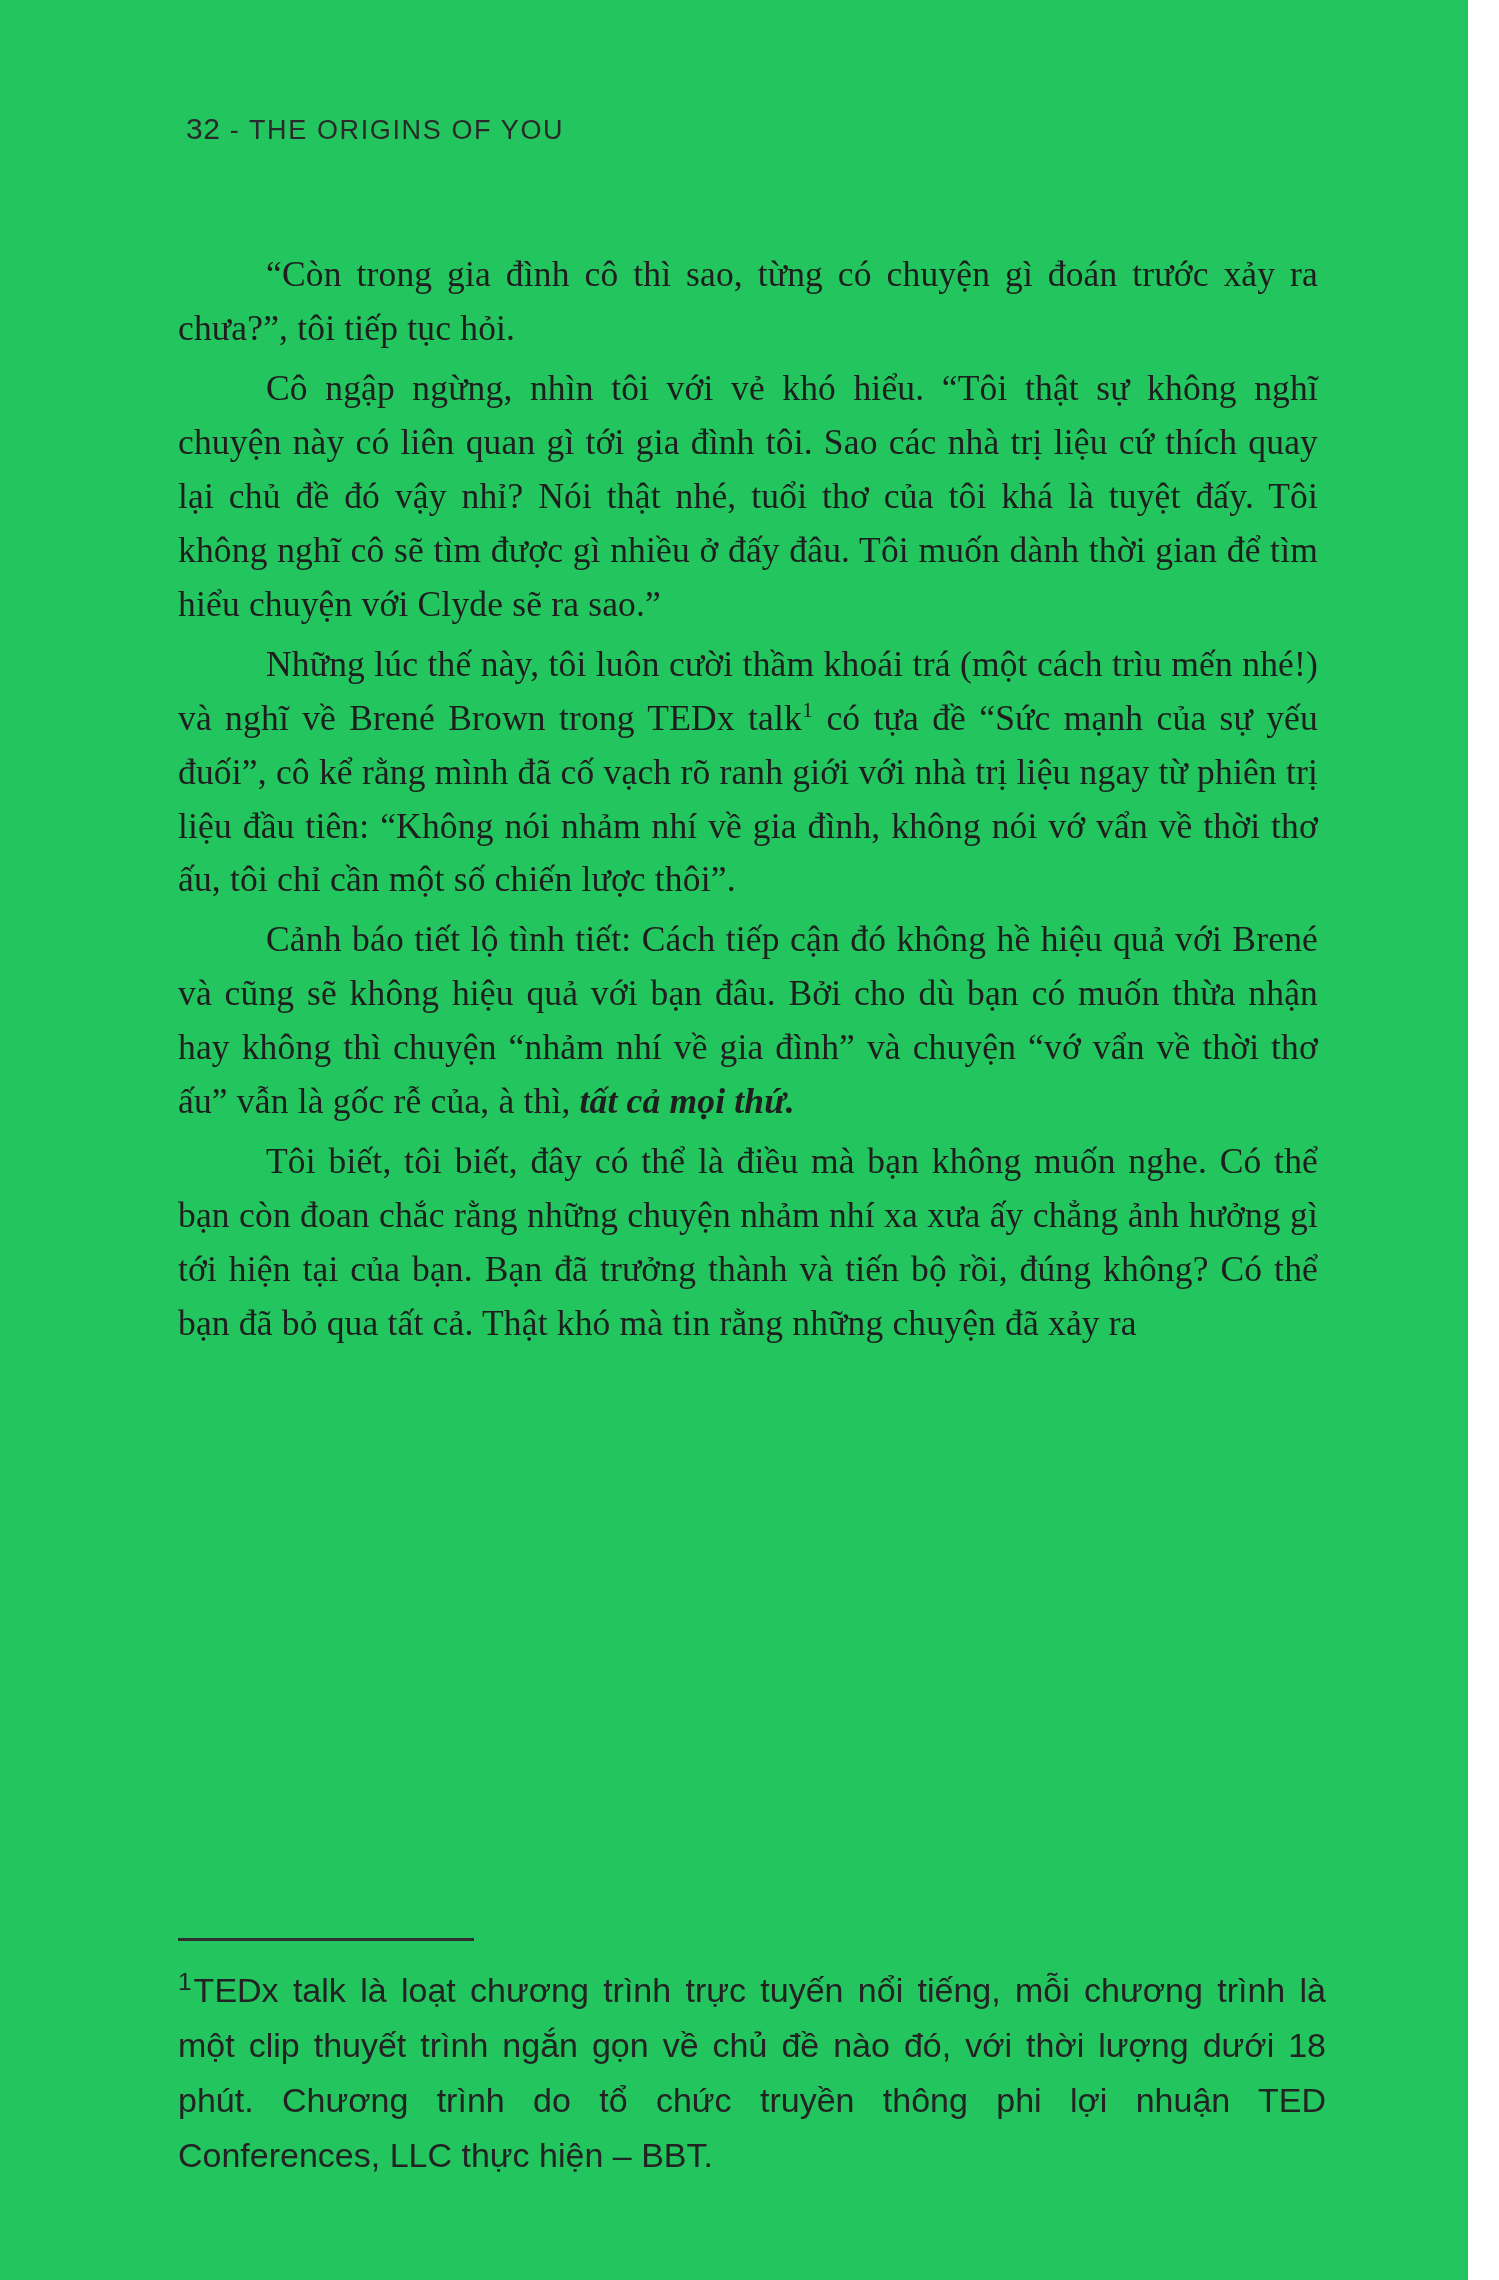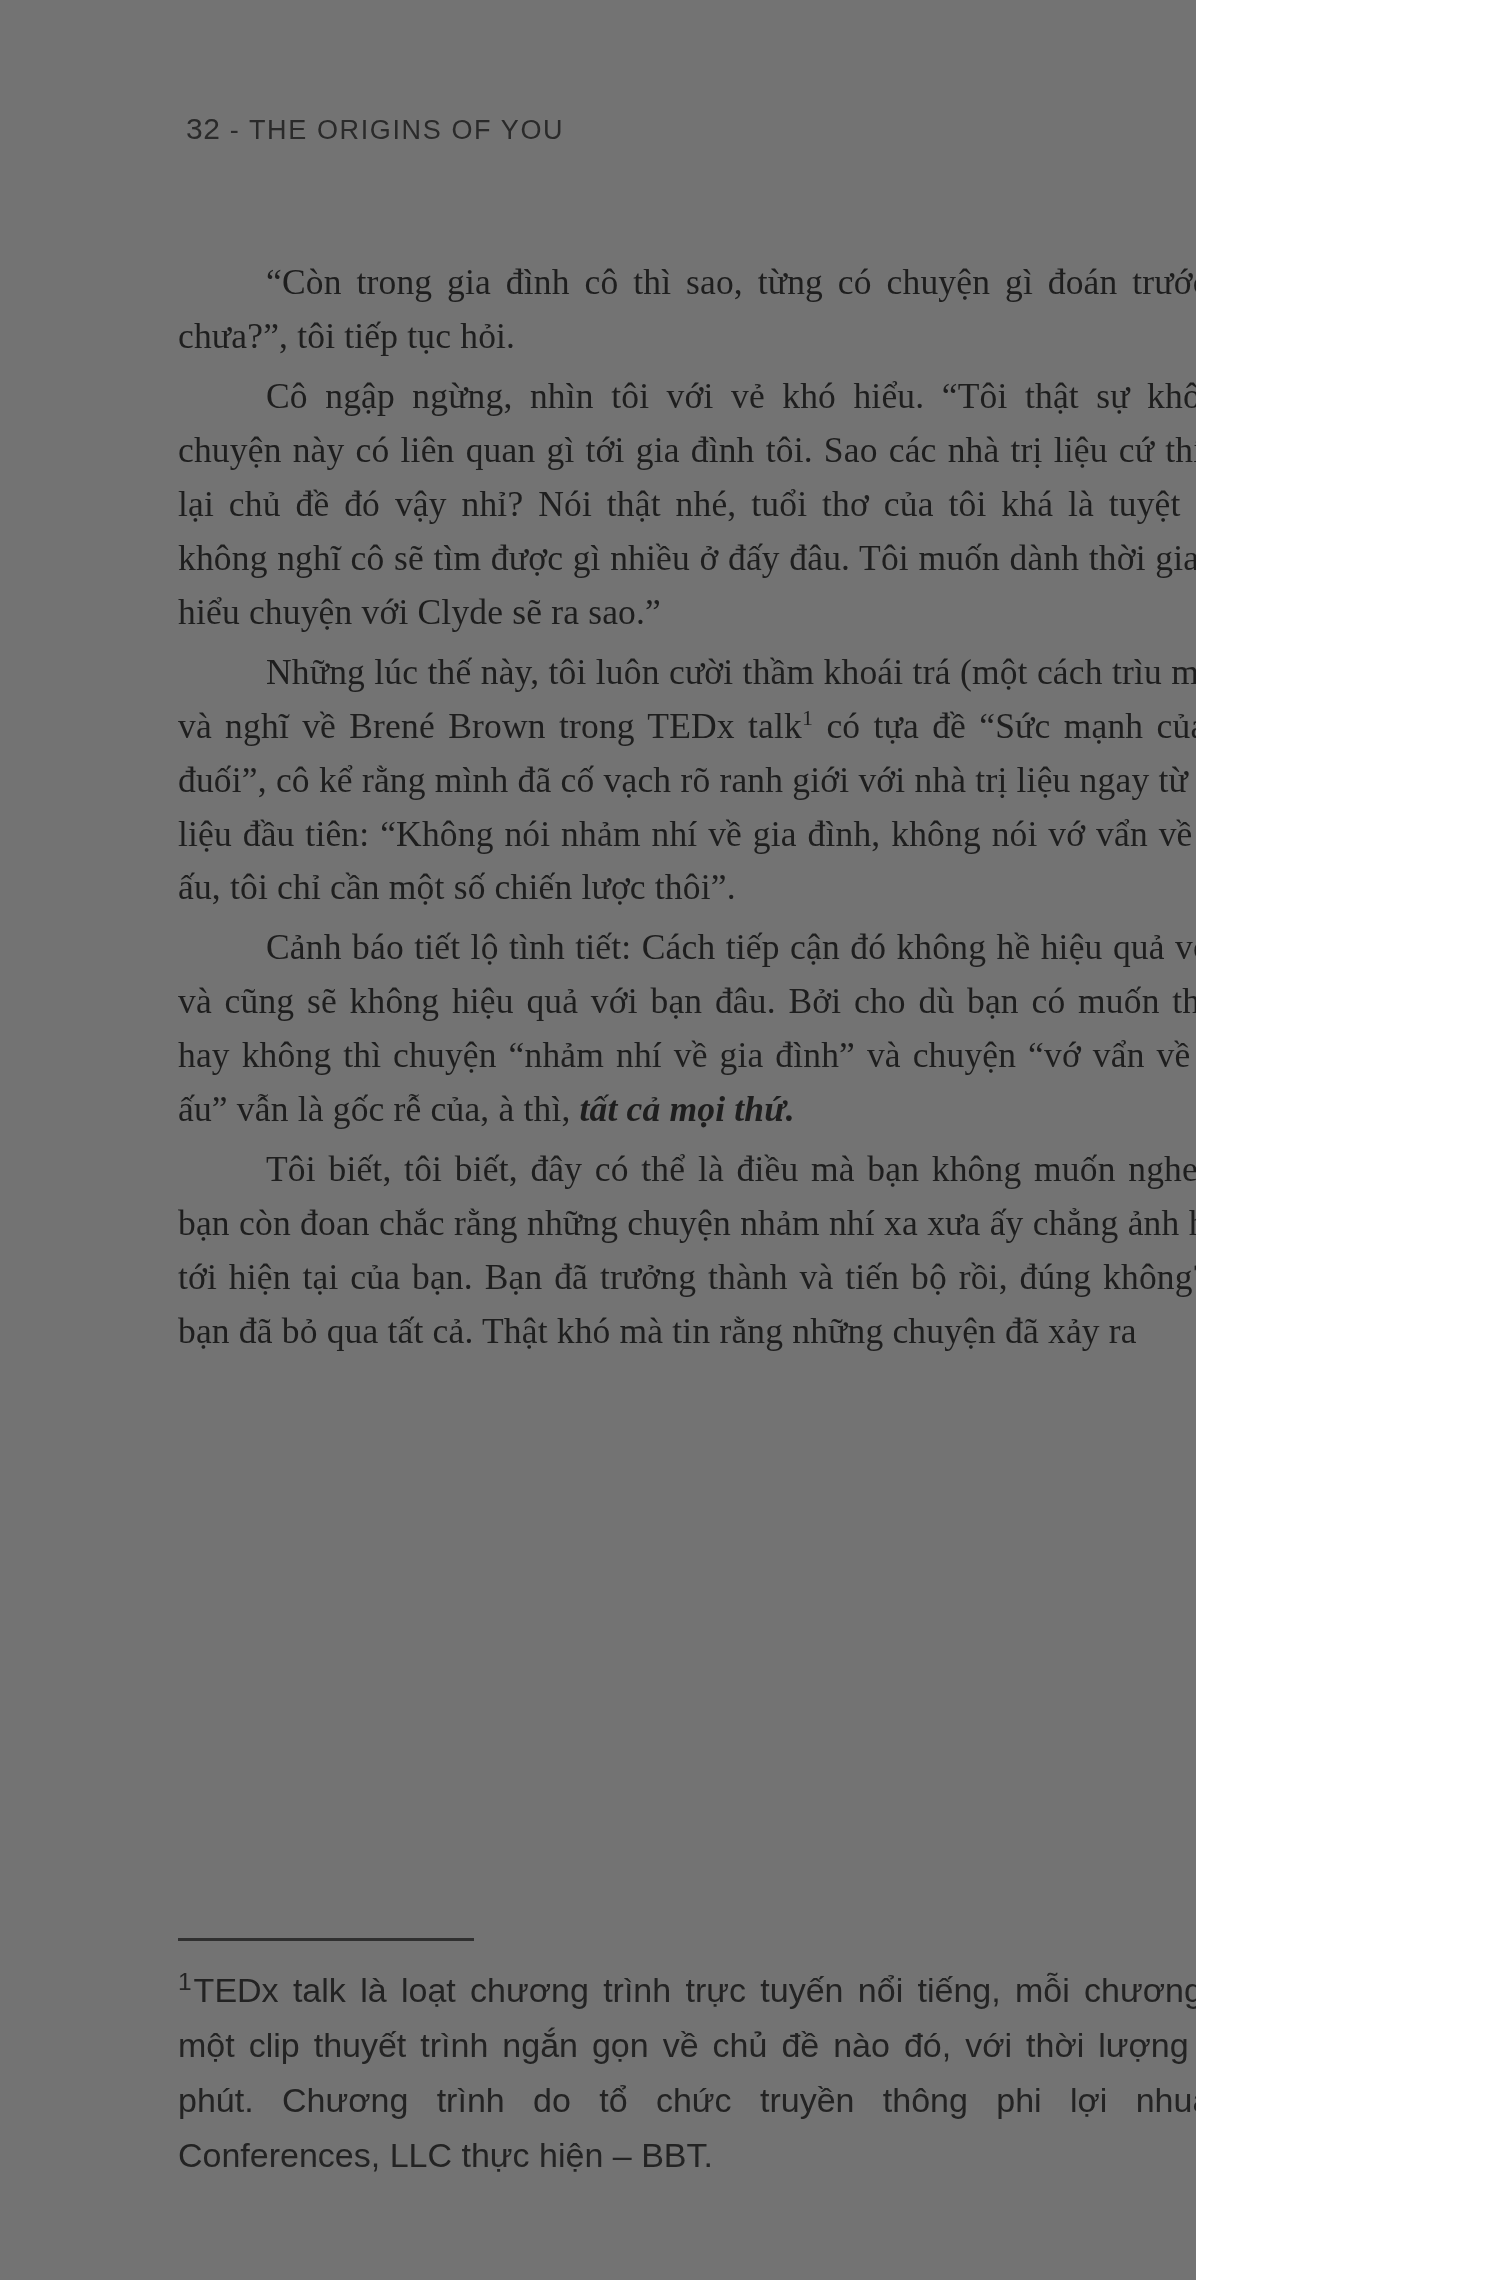--- a/index.html
+++ b/index.html
@@ -9,24 +9,24 @@
   }
   body {
     width: 1499px;
     height: 2280px;
     font-family: "Liberation Serif", serif;
     color: #1b1b1b;
     -webkit-font-smoothing: antialiased;
   }
   .page {
     position: relative;
-    width: 1196px;
+    width: 1468px;
     height: 2280px;
     box-sizing: border-box;
-    background: #737373;
+    background: #22c55e;
     overflow: hidden;
   }
   .running-head {
     position: absolute;
     top: 112px;
     left: 186px;
     font-family: "Liberation Sans", sans-serif;
     font-size: 27px;
     letter-spacing: 0.06em;
     color: #2a2a2a;
@@ -34,21 +34,20 @@
   }
   .running-head .folio {
     font-size: 30px;
     letter-spacing: 0.02em;
   }
   .body-col {
     position: absolute;
     top: 248px;
     left: 178px;
     width: 1140px;
-    margin-top: 8px;
   }
   p.para {
     margin: 0 0 6px 0;
     font-size: 35.5px;
     line-height: 1.52;
     text-align: justify;
     text-justify: inter-word;
     text-indent: 88px;
     color: #1e1e1e;
     letter-spacing: 0.005em;

